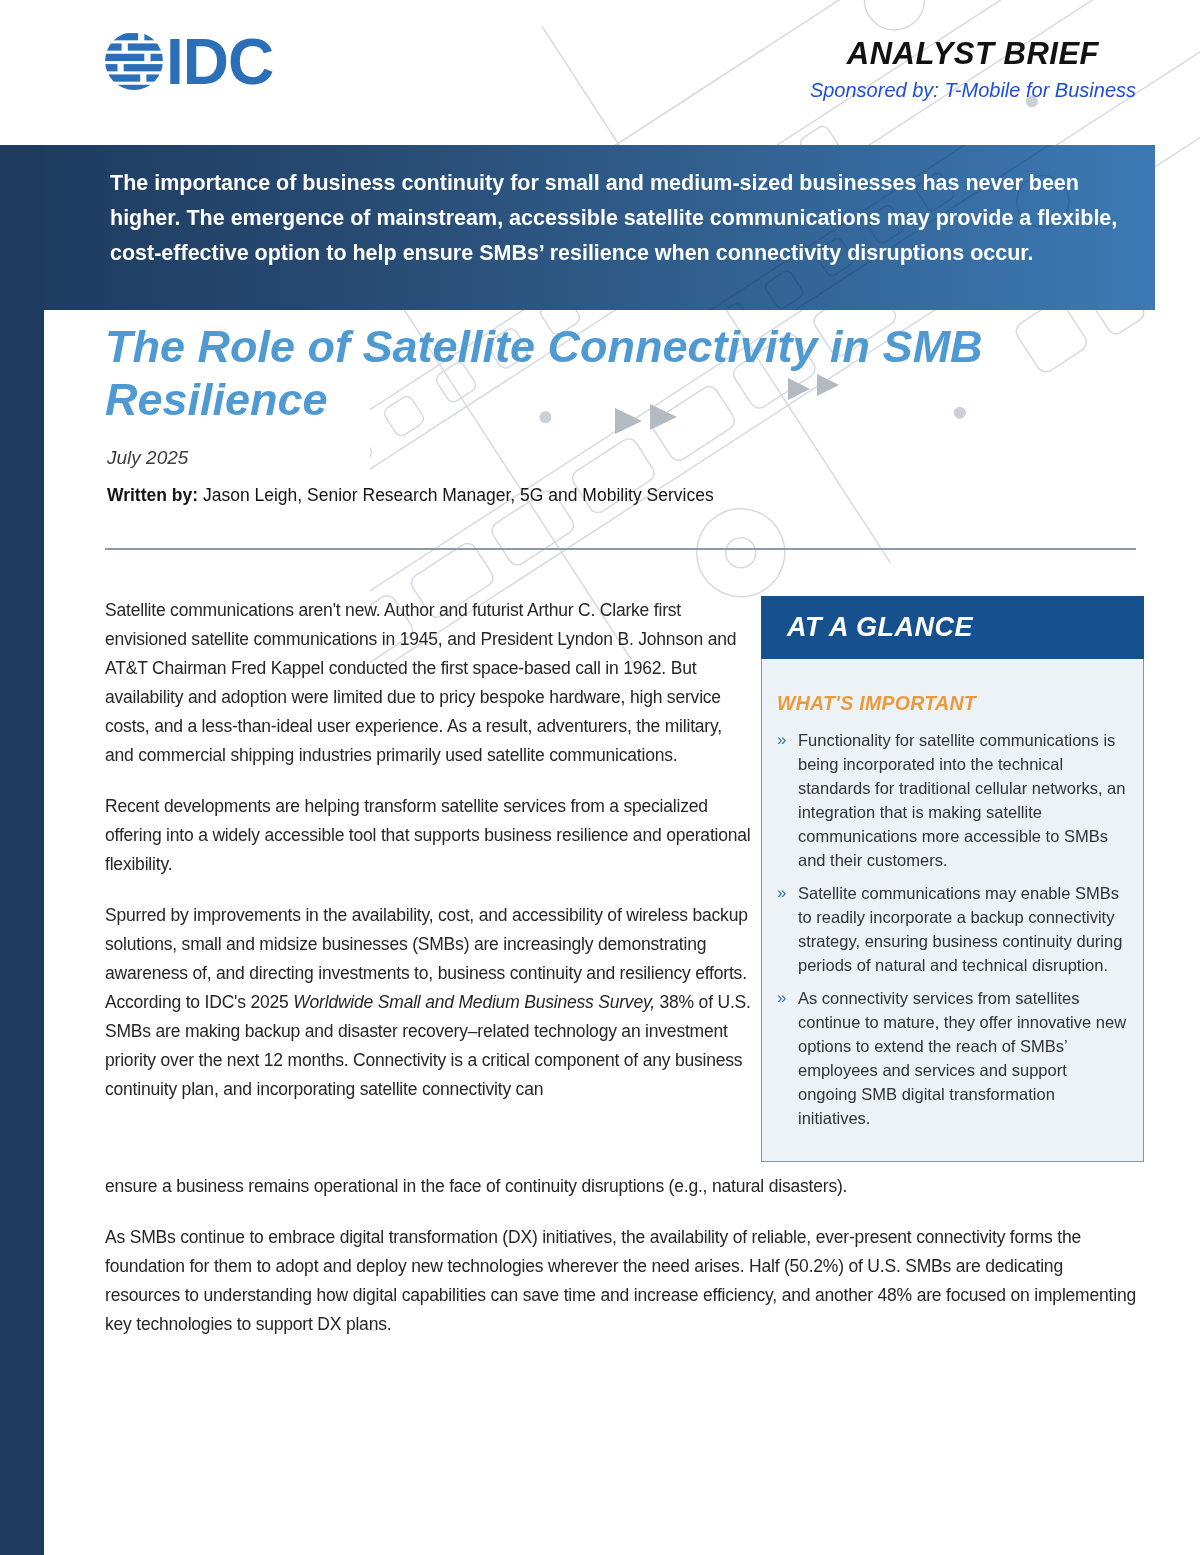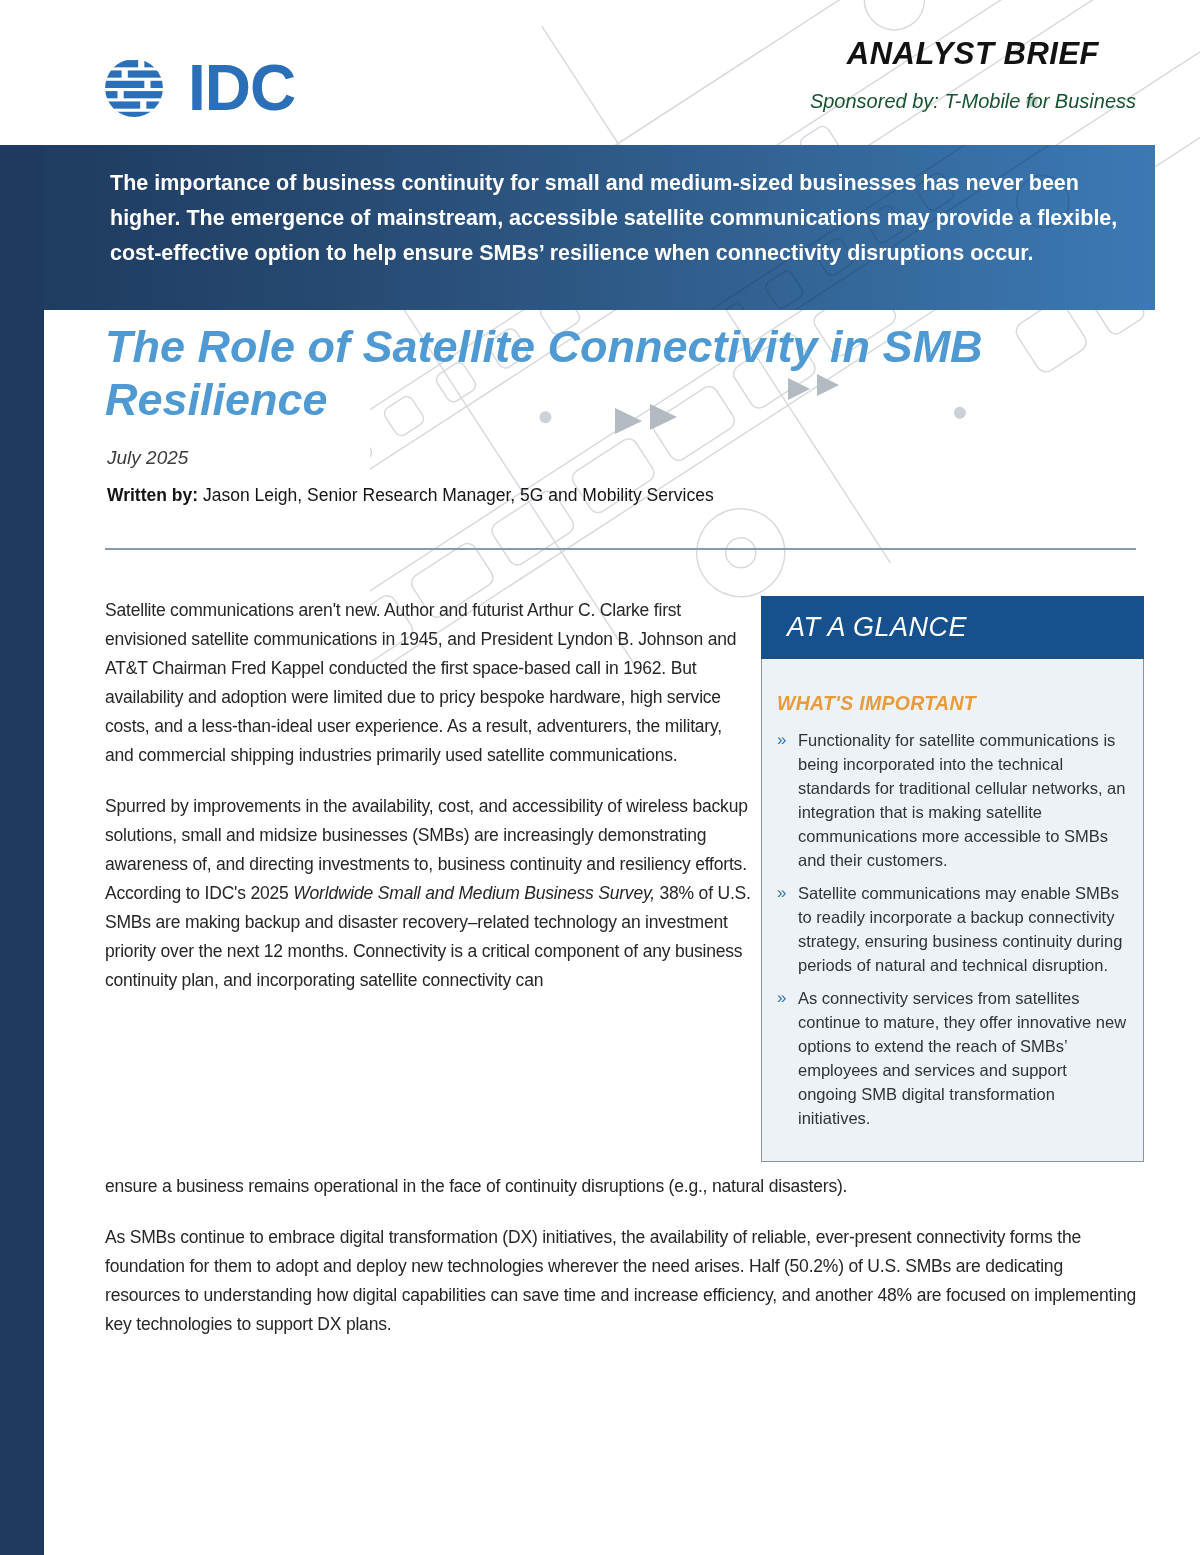--- a/index.html
+++ b/index.html
@@ -4,25 +4,25 @@
 <style>
   html,body{margin:0;padding:0;background:#e9e9e9;}
   .page{position:relative;width:1200px;height:1555px;margin:0 auto;background:#ffffff;
         overflow:hidden;font-family:"Liberation Sans",sans-serif;border-bottom:1px solid #c3c8cd;}
 
   
   .blueprint{position:absolute;top:0;right:0;z-index:1;}
 
   
   .header{position:relative;z-index:3;height:145px;display:flex;justify-content:space-between;}
-  .logo{margin:30px 0 0 103px;display:flex;align-items:center;gap:23px;}
+  .logo{margin:30px 0 0 103px;display:flex;gap:1px;}
   .logo-text{font-size:64px;font-weight:bold;color:#2a6fb7;line-height:1;letter-spacing:-1px;}
   .header-right{margin:36px 64px 0 0;text-align:center;}
   .doc-type{font-size:31px;font-weight:bold;font-style:italic;color:#121212;letter-spacing:.5px;line-height:1.15;}
-  .sponsor{font-size:20px;font-style:italic;color:#14532d;margin-top:18px;}
+  .sponsor{font-size:20px;font-style:italic;color:#1d4ed8;margin-top:7px;}
 
   
   .banner{position:relative;z-index:2;width:1155px;height:165px;
           background:linear-gradient(90deg,#1e3a5f 0%,#274a72 30%,#31608f 62%,#3c79b4 100%);}
   .banner-deco{position:absolute;top:0;right:0;}
   .banner-text{position:relative;color:#ffffff;font-weight:bold;font-size:21.5px;line-height:35px;
                padding:21px 32px 0 110px;max-width:1012px;margin:0;}
 
   
   .left-stripe{position:absolute;left:0;top:145px;width:44px;bottom:0;background:#1e3a5f;z-index:2;}
@@ -38,21 +38,21 @@
 
   .two-col{display:flex;margin-top:46px;}
   .col-left{flex:0 0 648px;width:648px;}
   .intro-heading{color:#1e5fa3;font-size:27px;font-weight:bold;font-style:italic;margin:0 0 15px 0;}
   .body-p{font-size:17.5px;line-height:29px;color:#262626;margin:0 0 22px 0;letter-spacing:-.2px;}
   .body-p.last{margin-bottom:0;}
   .ital{font-style:italic;}
 
   .col-right{flex:0 0 383px;width:383px;margin-left:8px;}
   .glance-header{background:#17518d;height:63px;display:flex;align-items:center;padding-left:26px;
-                 color:#fff;font-size:27px;font-weight:normal;font-style:italic;letter-spacing:.5px;}
+                 color:#fff;font-size:27px;font-weight:bold;font-style:italic;letter-spacing:.5px;}
   .glance-body{background:#edf2f7;border:1px solid #8a949e;border-top:none;
                padding:33px 15px 22px 15px;}
   .glance-label{color:#e89b3c;font-size:19.5px;font-weight:bold;font-style:italic;margin:0 0 13px 0;letter-spacing:.3px;}
   .bullet{display:flex;margin-bottom:9px;font-size:16.5px;line-height:24px;color:#2f3338;}
   .bullet-marker{color:#2e74b5;flex:0 0 21px;font-size:17px;}
   .bullet-text{flex:1;}
 
   .continuation{margin:10px 0 0 0;}
   .closing{margin:22px 0 16px 0;max-width:1035px;}
 </style>
@@ -161,20 +161,21 @@
 
   <div class="content">
     <h1 class="title">The Role of Satellite Connectivity in SMB Resilience</h1>
     <div class="date">July 2025</div>
     <div class="byline"><span class="byline-label">Written by:</span><span> Jason Leigh, Senior Research Manager, 5G and Mobility Services</span></div>
     <hr class="rule">
 
     <div class="two-col">
       <div class="col-left">
         <p class="body-p">Satellite communications aren't new. Author and futurist Arthur C. Clarke first envisioned satellite communications in 1945, and President Lyndon B. Johnson and AT&amp;T Chairman Fred Kappel conducted the first space-based call in 1962. But availability and adoption were limited due to pricy bespoke hardware, high service costs, and a less-than-ideal user experience. As a result, adventurers, the military, and commercial shipping industries primarily used satellite communications.</p>
+        <p class="body-p">Recent developments are helping transform satellite services from a specialized offering into a widely accessible tool that supports business resilience and operational flexibility.</p>
         <p class="body-p last"><span>Spurred by improvements in the availability, cost, and accessibility of wireless backup solutions, small and midsize businesses (SMBs) are increasingly demonstrating awareness of, and directing investments to, business continuity and resiliency efforts. According to IDC's 2025 </span><span class="ital">Worldwide Small and Medium Business Survey,</span><span> 38% of U.S. SMBs are making backup and disaster recovery–related technology an investment priority over the next 12 months. Connectivity is a critical component of any business continuity plan, and incorporating satellite connectivity can</span></p>
       </div>
 
       <div class="col-right">
         <div class="glance-header">AT A GLANCE</div>
         <div class="glance-body">
           <h3 class="glance-label">WHAT'S IMPORTANT</h3>
           <div class="bullet">
             <span class="bullet-marker">»</span>
             <span class="bullet-text">Functionality for satellite communications is being incorporated into the technical standards for traditional cellular networks, an integration that is making satellite communications more accessible to SMBs and their customers.</span>

